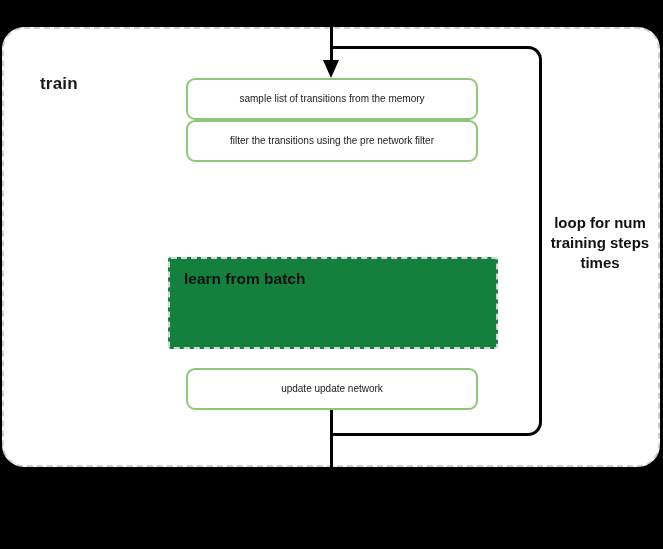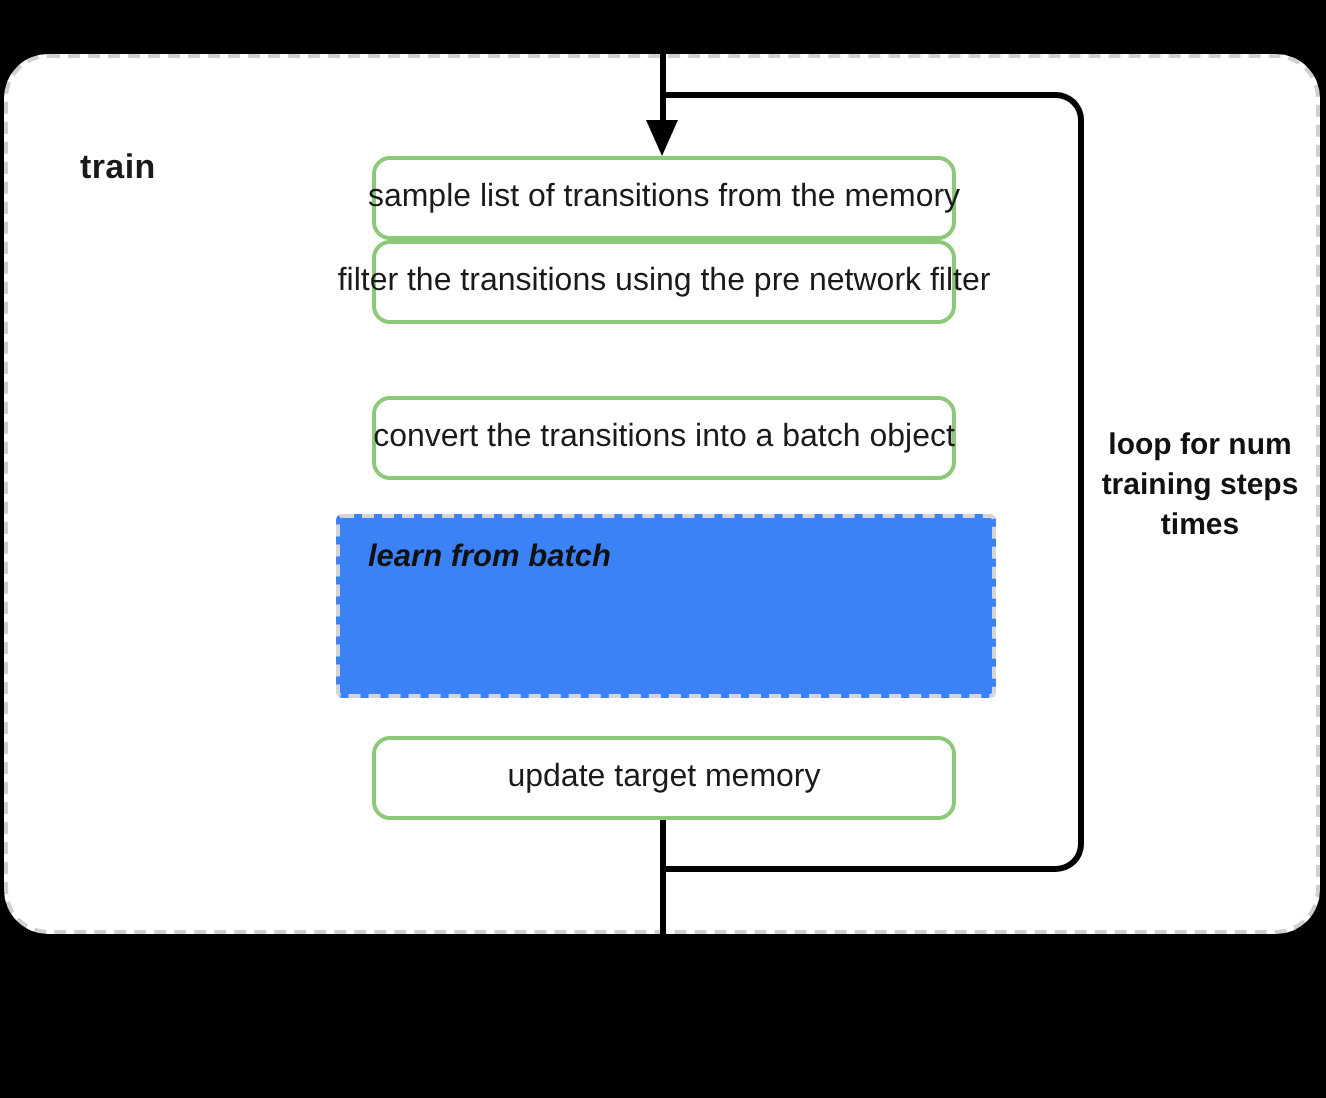--- a/index.html
+++ b/index.html
@@ -53,44 +53,43 @@
     height: 42px;
     box-sizing: border-box;
     background: #ffffff;
     border: 2px solid #8cc878;
     border-radius: 9px;
     display: flex;
     align-items: center;
     justify-content: center;
   }
   .proc-box .proc-label {
-    font-size: 16px;
+    font-size: 10px;
     color: #1a1a1a;
     text-align: center;
     line-height: 1.2;
     white-space: nowrap;
   }
 
   #box-sample        { top: 78px; }
   #box-filter        { top: 120px; }
   #box-convert       { top: 198px; }
   #box-update-target { top: 368px; }
 
   
   #learn-block {
     position: absolute;
     left: 168px;
     top: 257px;
     width: 330px;
     height: 92px;
     box-sizing: border-box;
-    background: #3b82f6;
+    background: #15803d;
     border: 2px dashed #d5d5d5;
     border-radius: 3px;
-    font-style: italic;
   }
   #learn-block .learn-title {
     position: absolute;
     left: 14px;
     top: 9px;
     width: 160px;
     font-size: 15.5px;
     font-weight: bold;
     color: #111111;
     line-height: 1.45;
@@ -166,30 +165,27 @@
   </div>
 
   <div class="proc-box" id="box-sample">
     <span class="proc-label">sample list of transitions from the memory</span>
   </div>
 
   <div class="proc-box" id="box-filter">
     <span class="proc-label">filter the transitions using the pre network filter</span>
   </div>
 
-  <div class="proc-box" id="box-convert">
-    <span class="proc-label">convert the transitions into a batch object</span>
-  </div>
 
   <div id="learn-block">
     <div class="learn-title">learn from batch</div>
   </div>
 
   <div class="proc-box" id="box-update-target">
-    <span class="proc-label">update target memory</span>
+    <span class="proc-label">update update network</span>
   </div>
 
   <div class="line-v" id="arrow-in-shaft"></div>
   <div id="arrow-in-head"></div>
 
   <div id="loop-path"></div>
 
   <div class="line-v" id="arrow-out-shaft"></div>
 
   <div id="loop-label">loop for num training steps times</div>

